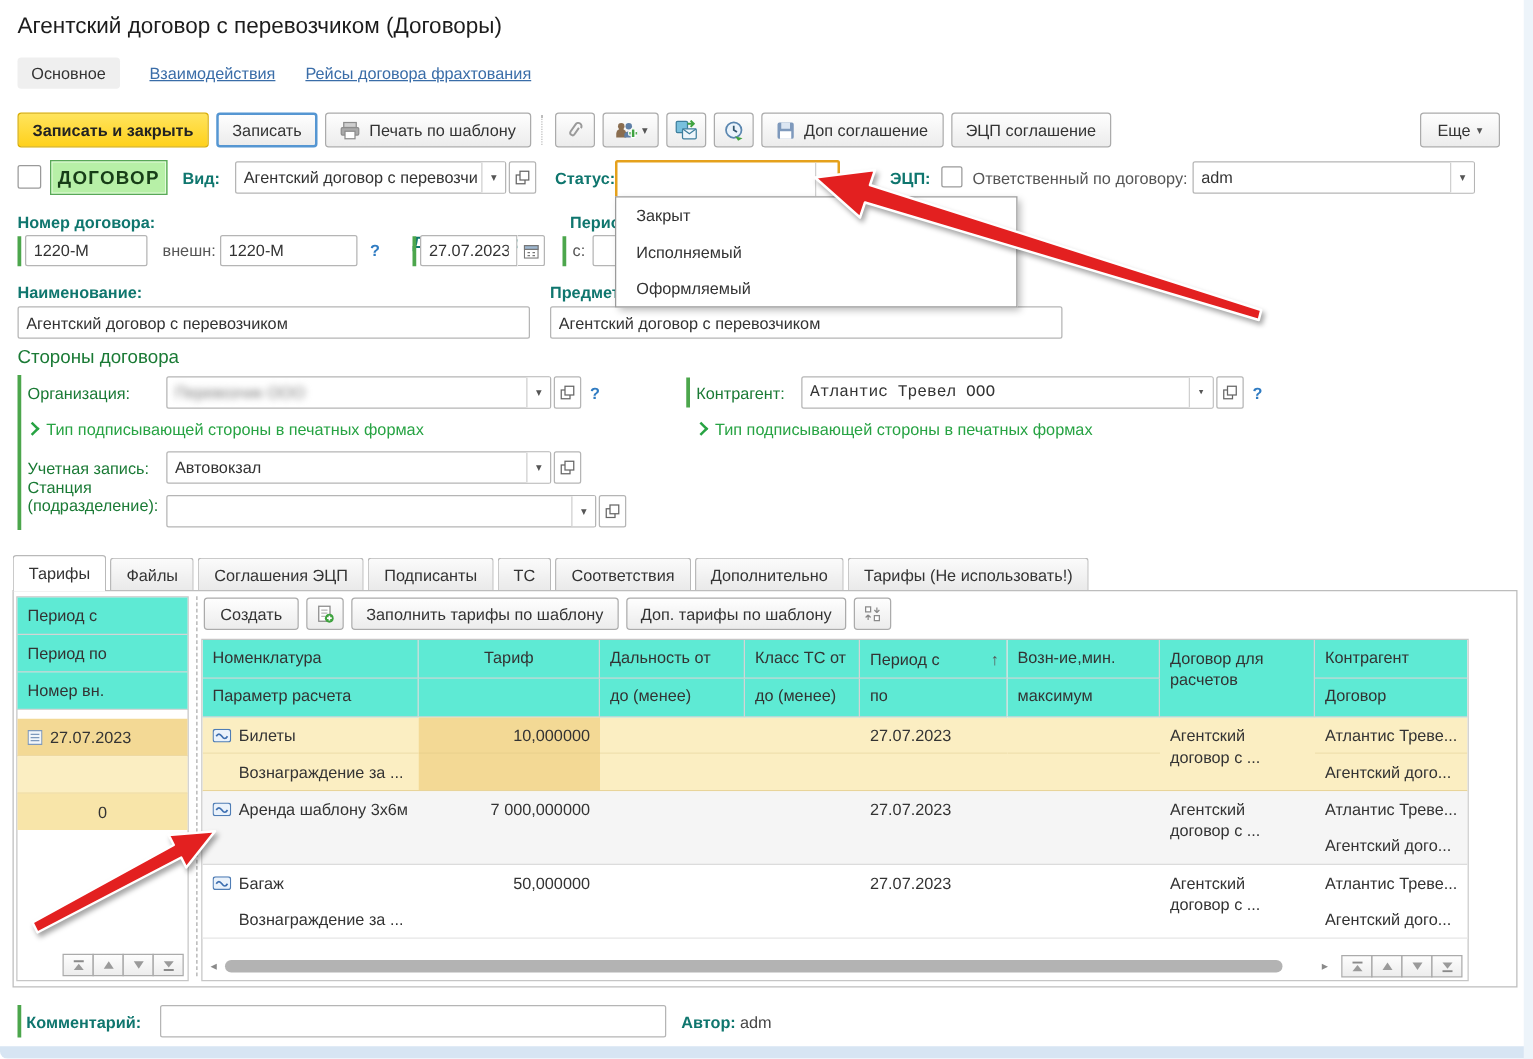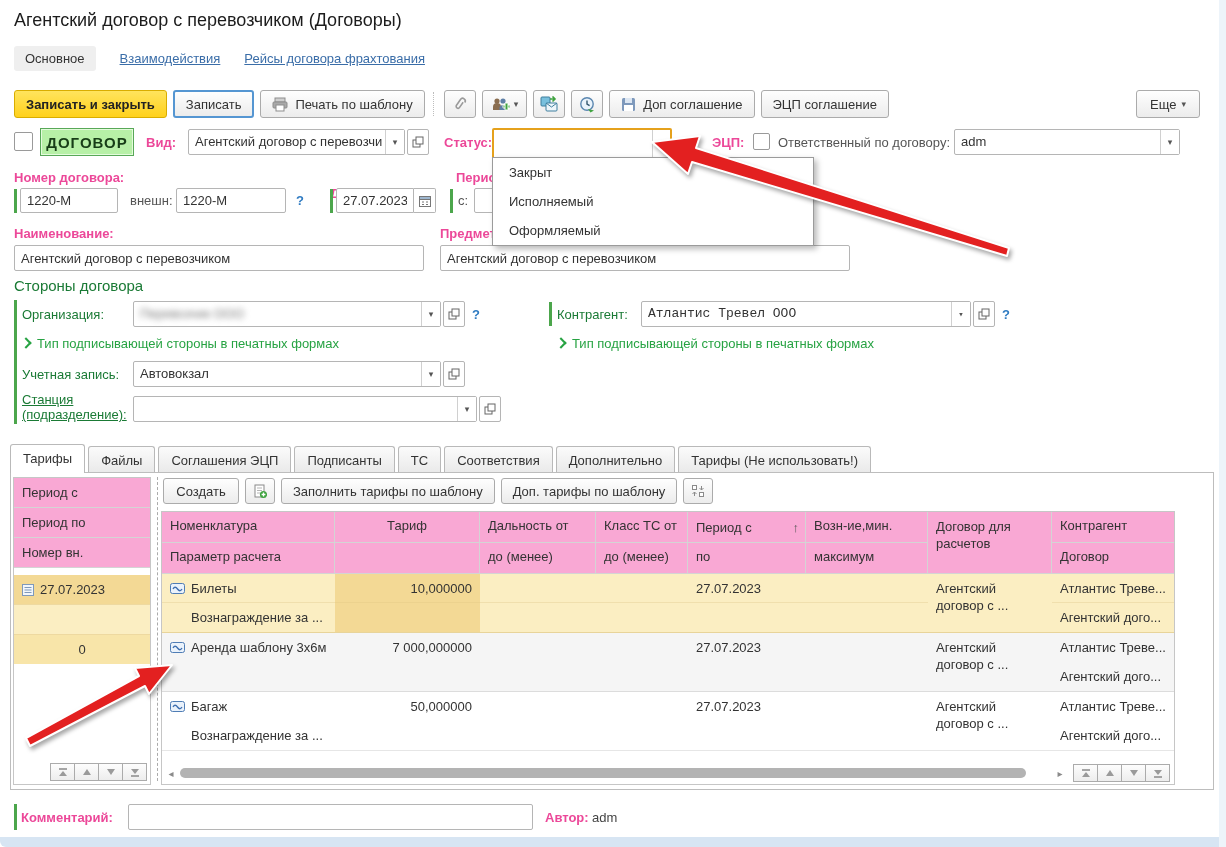--- a/index.html
+++ b/index.html
@@ -1,20 +1,20 @@
 <!DOCTYPE html>
 <html><head>
 <meta charset="utf-8">
 <style>
   html,body{margin:0;padding:0;background:#fff;}
   .screen{position:relative;width:1226px;height:847px;background:#fff;overflow:hidden;
           font-family:"Liberation Sans",sans-serif;font-size:13px;color:#333;}
   .abs{position:absolute;}
   .lbg{color:#1a7a35;}
-  .lbgb{color:#ec4899;font-weight:bold;}
+  .lbgb{color:#0f766e;font-weight:bold;}
   .lgr{color:#555;}
   .link-blue{color:#3a6da8;text-decoration:underline;cursor:pointer;}
   .link-green{color:#27a343;cursor:pointer;}
   .chev{display:inline-block;width:6px;height:6px;border-top:2px solid #27a343;border-right:2px solid #27a343;transform:rotate(45deg);margin-right:7px;position:relative;top:-1px;}
   .help{color:#2f7bc2;font-weight:bold;cursor:pointer;}
   .inp{background:#fff;border:1px solid #b5b5b5;border-radius:2px;padding:0 6px;font-family:"Liberation Sans",sans-serif;font-size:13px;color:#333;box-sizing:border-box;height:26px;}
   input.inp{outline:none;}
   .combo{display:flex;align-items:stretch;border:1px solid #b5b5b5;border-radius:2px;background:#fff;box-sizing:border-box;height:26px;}
   .combo .val{flex:1;padding:4px 6px;white-space:nowrap;overflow:hidden;}
   .combo .arr{width:18px;border-left:1px solid #d0d0d0;display:flex;align-items:center;justify-content:center;color:#555;font-size:9px;cursor:pointer;background:#fff;}
@@ -26,21 +26,21 @@
   .btn-primary{border:2px solid #5596d2;}
   .icobtn{width:32px;justify-content:center;padding:0;}
   .chipTab{background:#efefef;border-radius:3px;padding:5px 11px;color:#333;}
   .cb{width:17px;height:17px;border:1px solid #9a9a9a;border-radius:2px;background:#fff;box-sizing:border-box;cursor:pointer;}
   
   .tabs{display:flex;align-items:flex-end;}
   .tab{border:1px solid #b9b9b9;border-bottom:none;background:linear-gradient(#fbfbfb,#e9e9e9);
        padding:6px 12px 5px;border-radius:3px 3px 0 0;margin-right:3px;cursor:pointer;position:relative;white-space:nowrap;}
   .tab.active{background:#fff;z-index:3;padding-bottom:7px;}
   
-  .hcell{background:#f9a8d4;box-sizing:border-box;padding:6px 8px;border-right:1px solid #d4d4d4;border-bottom:1px solid #d4d4d4;color:#333;overflow:hidden;white-space:nowrap;}
+  .hcell{background:#5eead4;box-sizing:border-box;padding:6px 8px;border-right:1px solid #d4d4d4;border-bottom:1px solid #d4d4d4;color:#333;overflow:hidden;white-space:nowrap;}
   .gcol{box-sizing:border-box;overflow:hidden;}
   .gline{height:29px;line-height:29px;box-sizing:border-box;padding:0 8px;white-space:nowrap;overflow:hidden;}
   .navbtn{width:25px;height:18px;border:1px solid #ababab;background:linear-gradient(#fdfdfd,#ededed);display:inline-flex;align-items:center;justify-content:center;cursor:pointer;box-sizing:border-box;}
   .navbtn + .navbtn{margin-left:-1px;}
   .dd{position:absolute;background:#fff;border:1px solid #9b9b9b;box-shadow:3px 3px 6px rgba(0,0,0,.28);z-index:30;}
   .dd .opt{height:29px;line-height:29px;padding-left:16px;cursor:pointer;color:#333;}
   .blur{filter:blur(3px);color:#777;}
   svg{display:block;}
 </style>
 </head>
@@ -222,21 +222,21 @@
     <span class="val">Автовокзал</span>
     <span class="arr">▾</span>
   </div>
   <div class="abs openbtn" style="left:443px;top:361px;">
     <svg width="12" height="12">
         <rect x="1" y="4" width="7" height="7" fill="#fff" stroke="#666"></rect>
         <rect x="4" y="1" width="7" height="7" fill="#fff" stroke="#666"></rect>
       </svg>
   </div>
 
-  <div class="abs lbg" style="left:22px;top:392px;line-height:15px;text-decoration:underline;">
+  <div class="abs lbg" style="left:22px;top:382px;line-height:15px;">
     <div>Станция</div>
     <div>(подразделение):</div>
   </div>
   <div class="abs combo" style="left:133px;top:396px;width:344px;">
     <span class="val"></span>
     <span class="arr">▾</span>
   </div>
   <div class="abs openbtn" style="left:479px;top:396px;">
     <svg width="12" height="12">
         <rect x="1" y="4" width="7" height="7" fill="#fff" stroke="#666"></rect>

